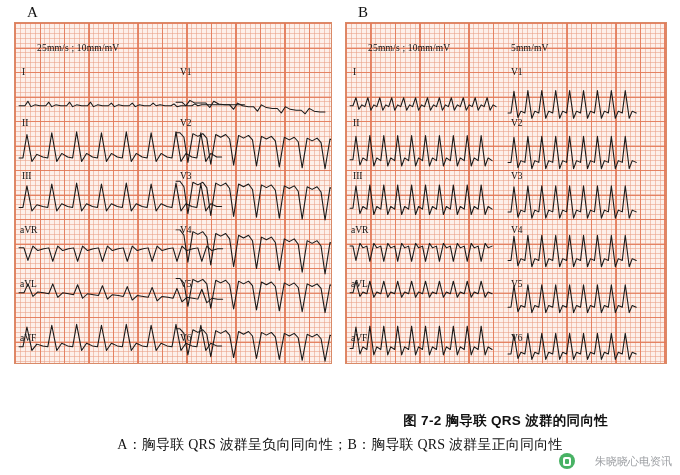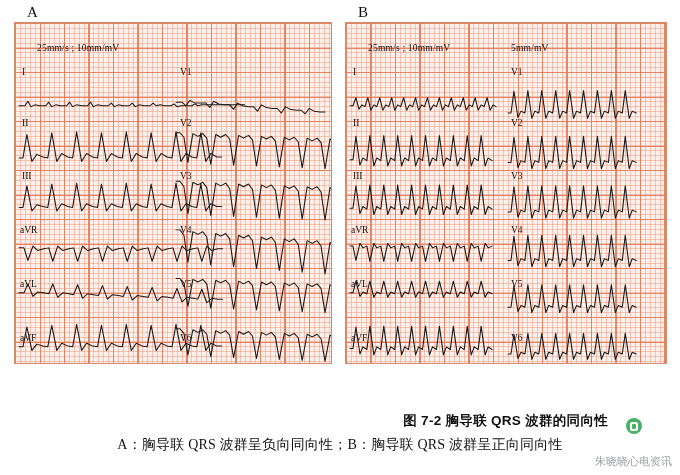--- a/index.html
+++ b/index.html
@@ -111,21 +111,20 @@
 
   
   .watermark {
     position: absolute;
     right: 8px;
     bottom: 6px;
     display: flex;
     align-items: center;
     gap: 20px;
     opacity: 0.88;
-    flex-direction: column;
   }
   .wm-badge {
     width: 16px;
     height: 16px;
     border-radius: 50%;
     background: #2fa84f;
     position: relative;
     flex: 0 0 auto;
   }
   .wm-badge::before {

